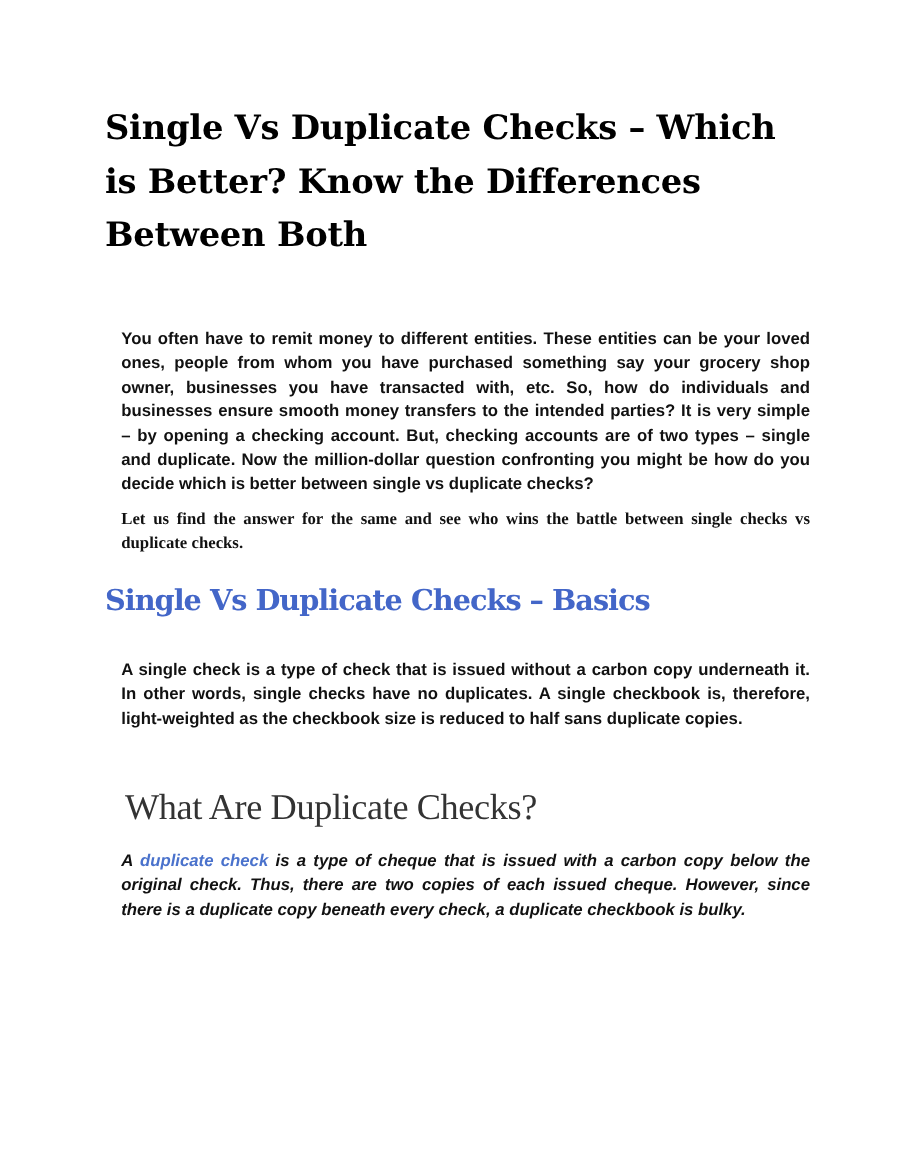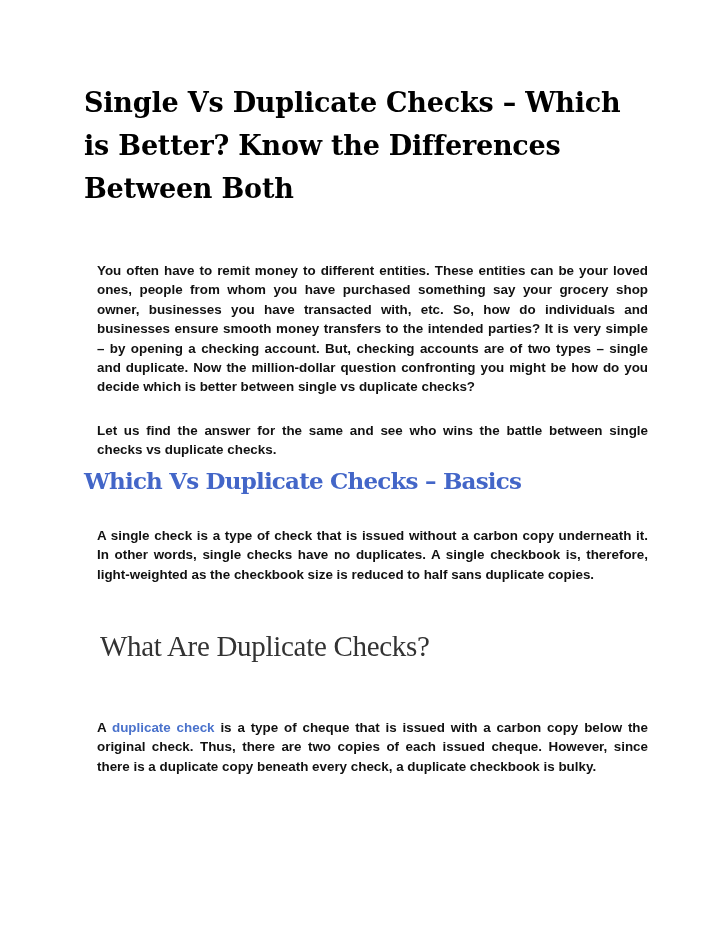--- a/index.html
+++ b/index.html
@@ -38,23 +38,23 @@
       font-size: 13.4px;
       line-height: 19.4px;
       text-align: justify;
       color: #111111;
       margin: 13px;
       position: absolute;
       left: 0;
       width: 551px;
     }
     .p1 { top: 248px; }
-    .p2 { top: 408px; }
+    .p2 { top: 392px; font-family: Liberation Serif, serif; }
     .p3 { top: 513px; }
-    .p4 { top: 705px; }
+    .p4 { top: 666px; font-style: italic; }
     .h2-blue {
       font-family: "DejaVu Serif", "Liberation Serif", serif;
       font-weight: bold;
       font-size: 23px;
       line-height: 30px;
       color: #4366c8;
       margin: 0;
       position: absolute;
       top: 466px;
       left: 0;
@@ -81,20 +81,20 @@
 </head>
 <body>
 
 <div class="page">
   <h1 class="doc-title">Single Vs Duplicate Checks – Which is Better? Know the Differences Between Both</h1>
 
   <p class="para p1">You often have to remit money to different entities. These entities can be your loved ones, people from whom you have purchased something say your grocery shop owner,  businesses you have transacted with, etc. So, how do individuals and businesses ensure smooth money transfers to the intended parties? It is very simple – by opening a checking account. But, checking accounts are of two types – single and duplicate. Now the million-dollar question confronting you might be how do you decide which is better between single vs duplicate checks?</p>
 
   <p class="para p2">Let us find the answer for the same and see who wins the battle between single checks vs duplicate checks.</p>
 
-  <h2 class="h2-blue">Which Vs Duplicate Checks – Basics</h2>
+  <h2 class="h2-blue">Single Vs Duplicate Checks – Basics</h2>
 
   <p class="para p3">A single check is a type of check that is issued without a carbon copy underneath it. In other words, single checks have no duplicates. A single checkbook is, therefore, light-weighted as the checkbook size is reduced to half sans duplicate copies.</p>
 
   <h2 class="h2-gray">What Are Duplicate Checks?</h2>
 
   <p class="para p4"><span>A </span><a class="link">duplicate check</a><span> is a type of cheque that is issued with a carbon copy below the original check. Thus, there are two copies of each issued cheque. However, since there is a duplicate copy beneath every check, a duplicate checkbook is bulky.</span></p>
 </div>
 
 </body></html>

